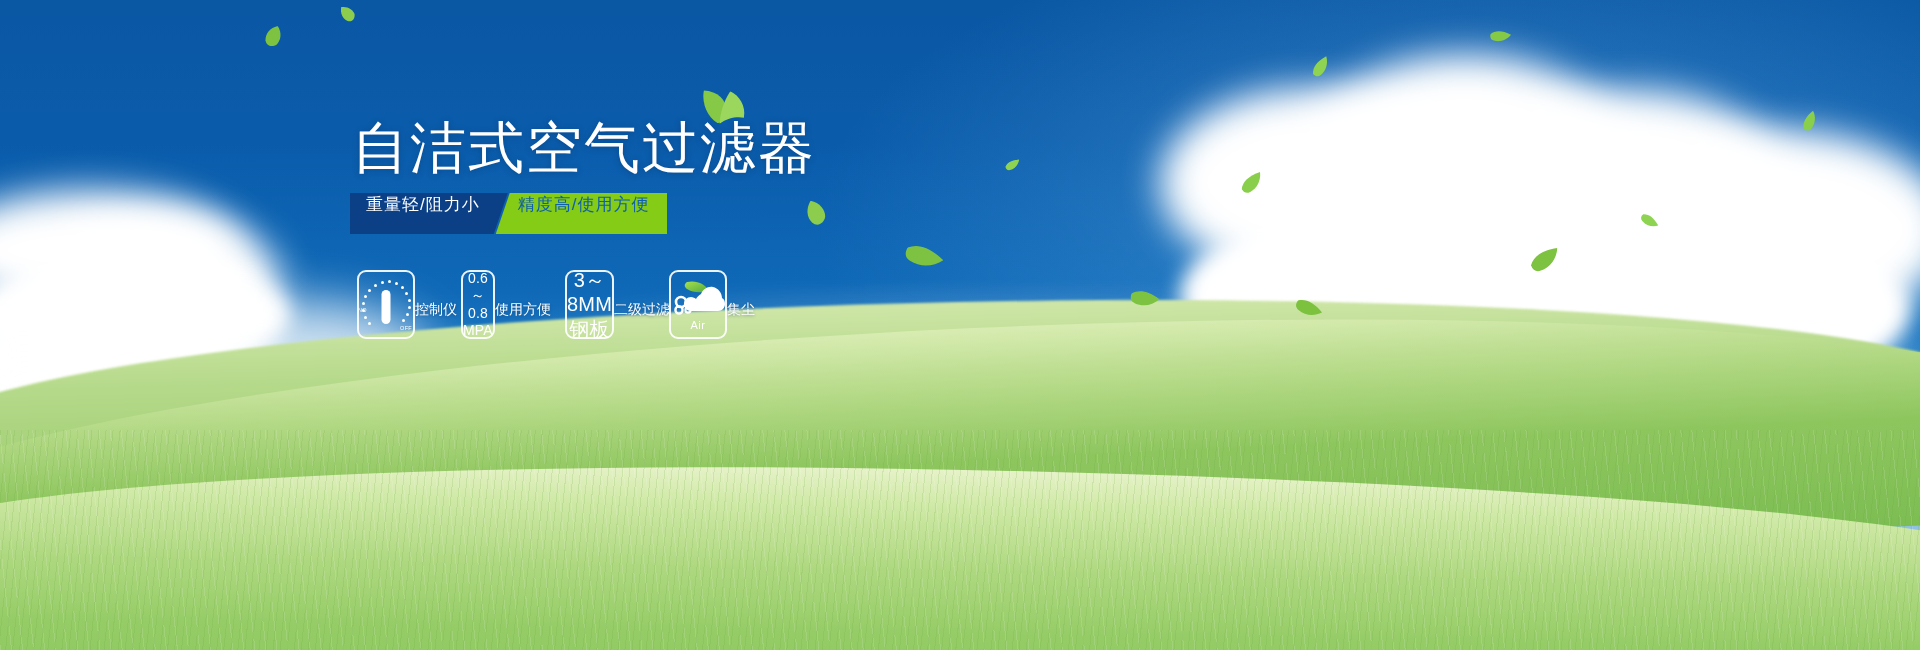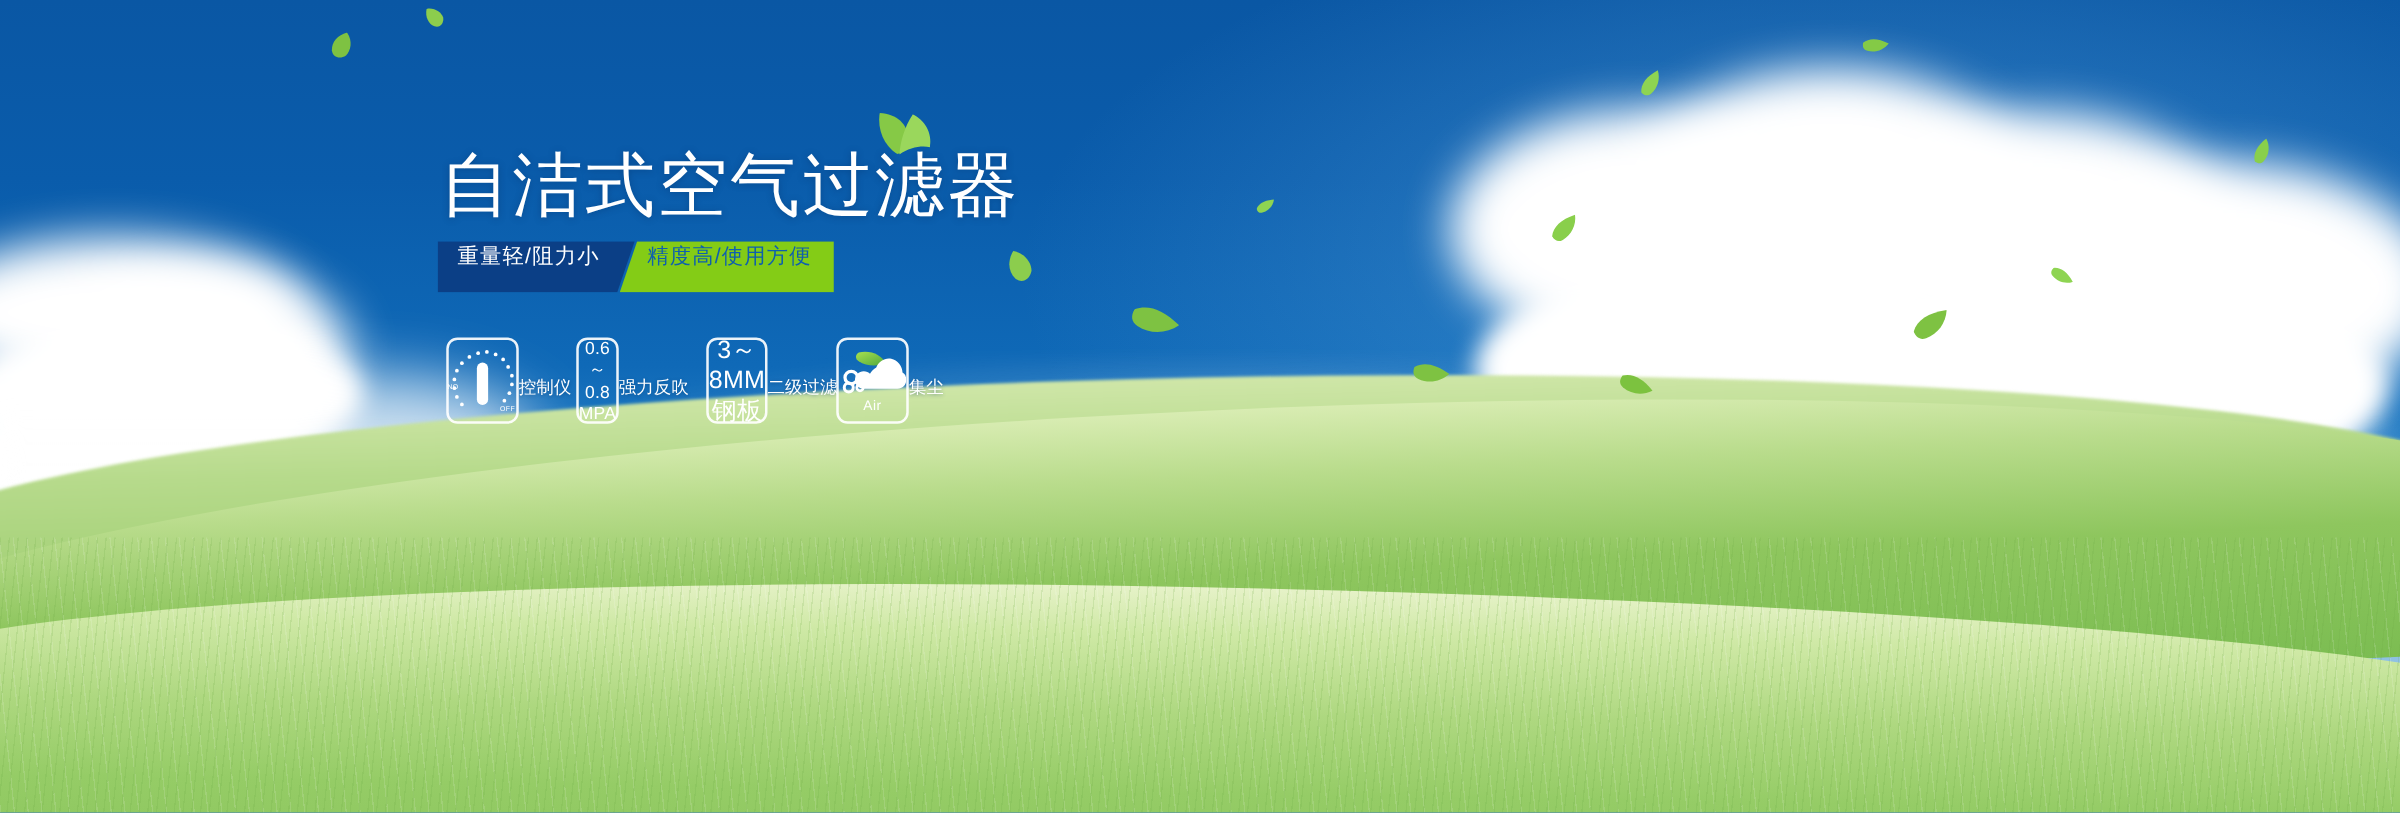--- a/index.html
+++ b/index.html
@@ -276,21 +276,21 @@
         <div class="flabel">控制仪</div>
       </div>
 
       <div class="feature">
         <div class="fbox">
           <div class="fbox-text">
             <div>0.6～0.8</div>
             <div>MPA</div>
           </div>
         </div>
-        <div class="flabel">强力反吹</div>
+        <div class="flabel">使用方便</div>
       </div>
 
 
       <div class="feature">
         <div class="fbox">
           <div class="fbox-text cn">
             <div>3～8MM</div>
             <div>钢板</div>
           </div>
         </div>

